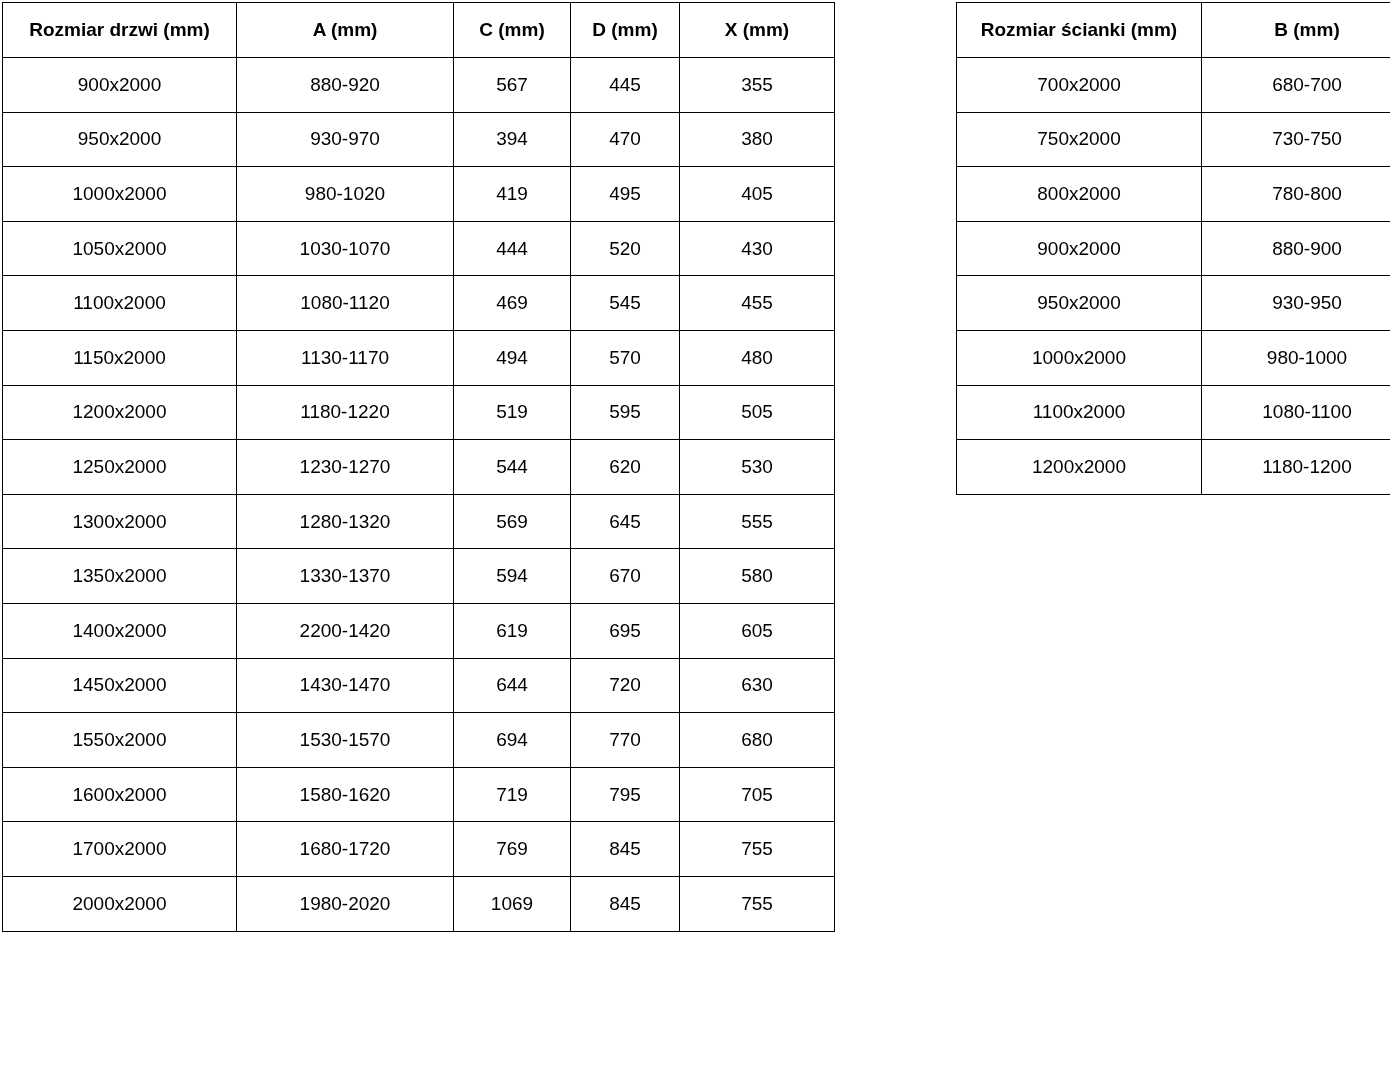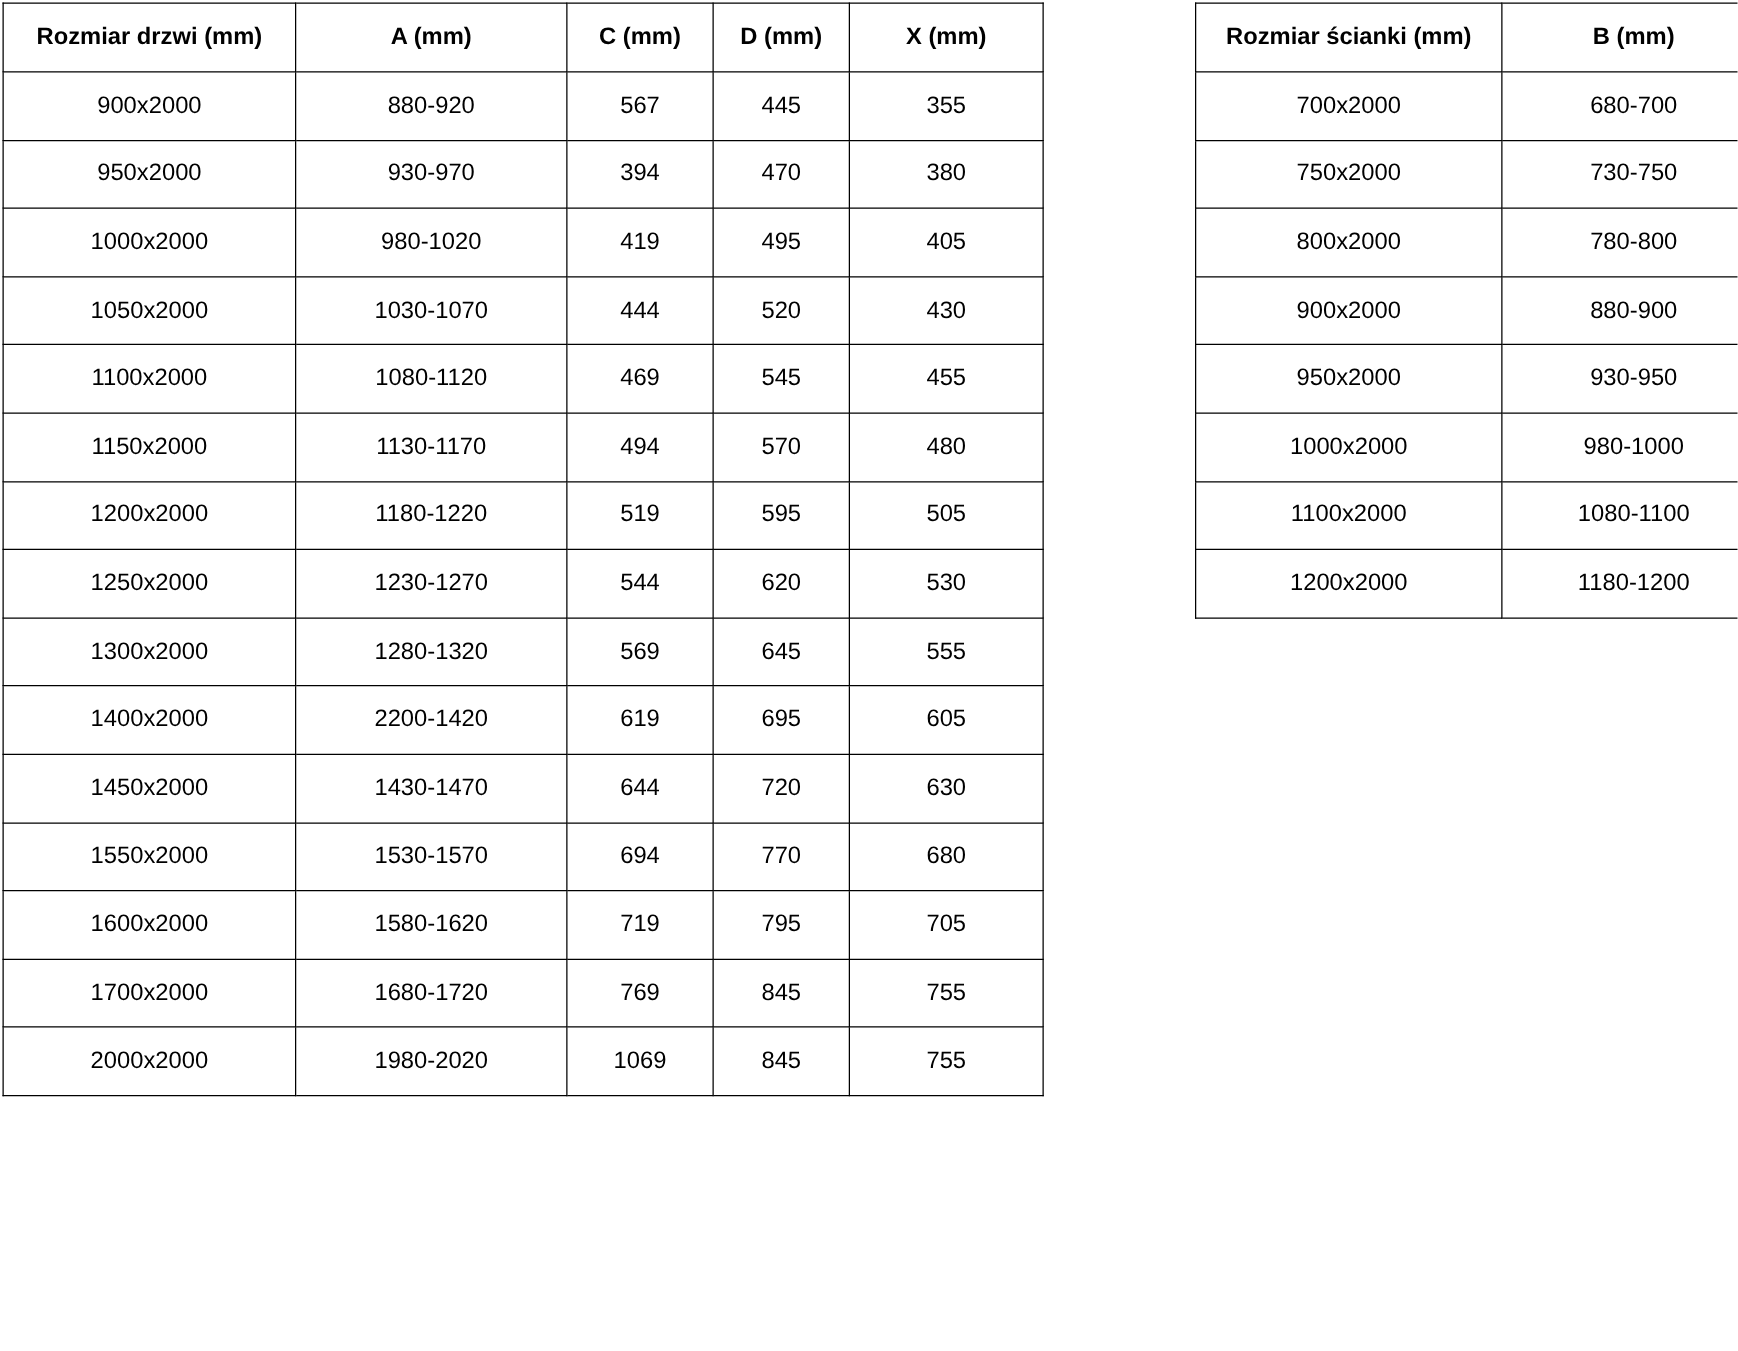--- a/index.html
+++ b/index.html
@@ -145,20 +145,27 @@
         <td>530</td>
       </tr>
       <tr>
         <td>1300x2000</td>
         <td>1280-1320</td>
         <td>569</td>
         <td>645</td>
         <td>555</td>
       </tr>
       <tr>
+        <td>1350x2000</td>
+        <td>1330-1370</td>
+        <td>594</td>
+        <td>670</td>
+        <td>580</td>
+      </tr>
+      <tr>
         <td>1400x2000</td>
         <td>2200-1420</td>
         <td>619</td>
         <td>695</td>
         <td>605</td>
       </tr>
       <tr>
         <td>1450x2000</td>
         <td>1430-1470</td>
         <td>644</td>

